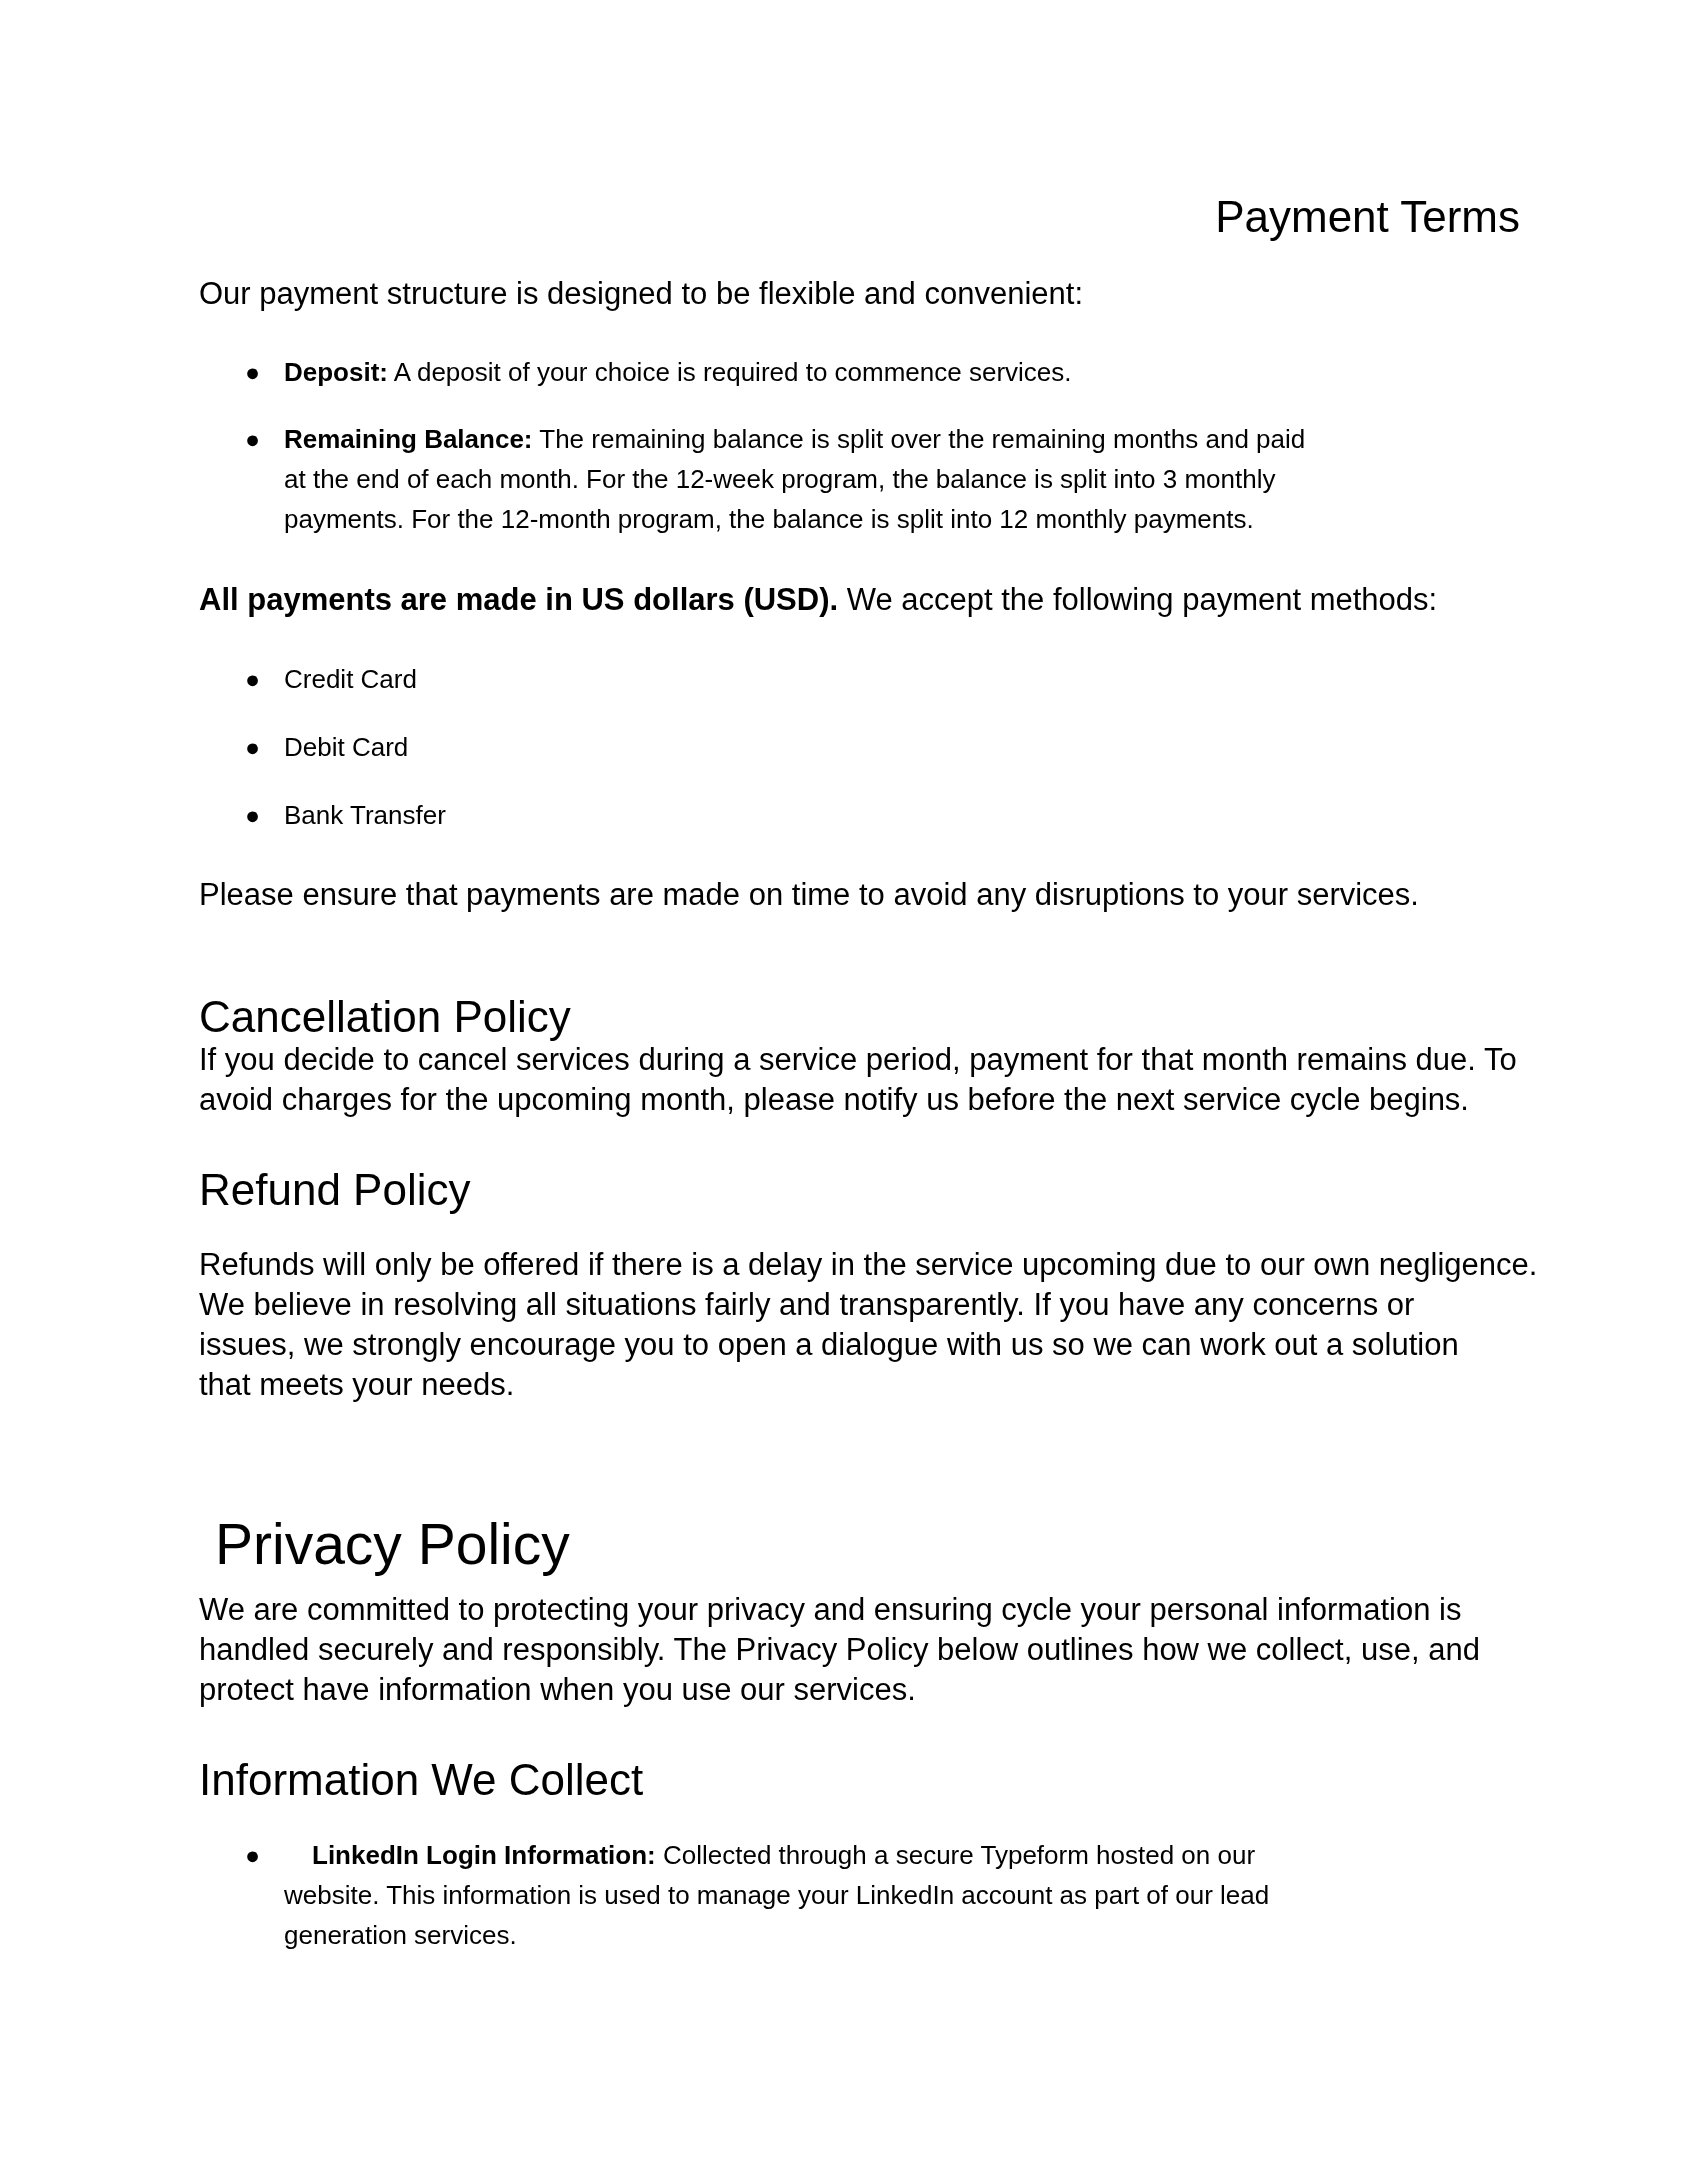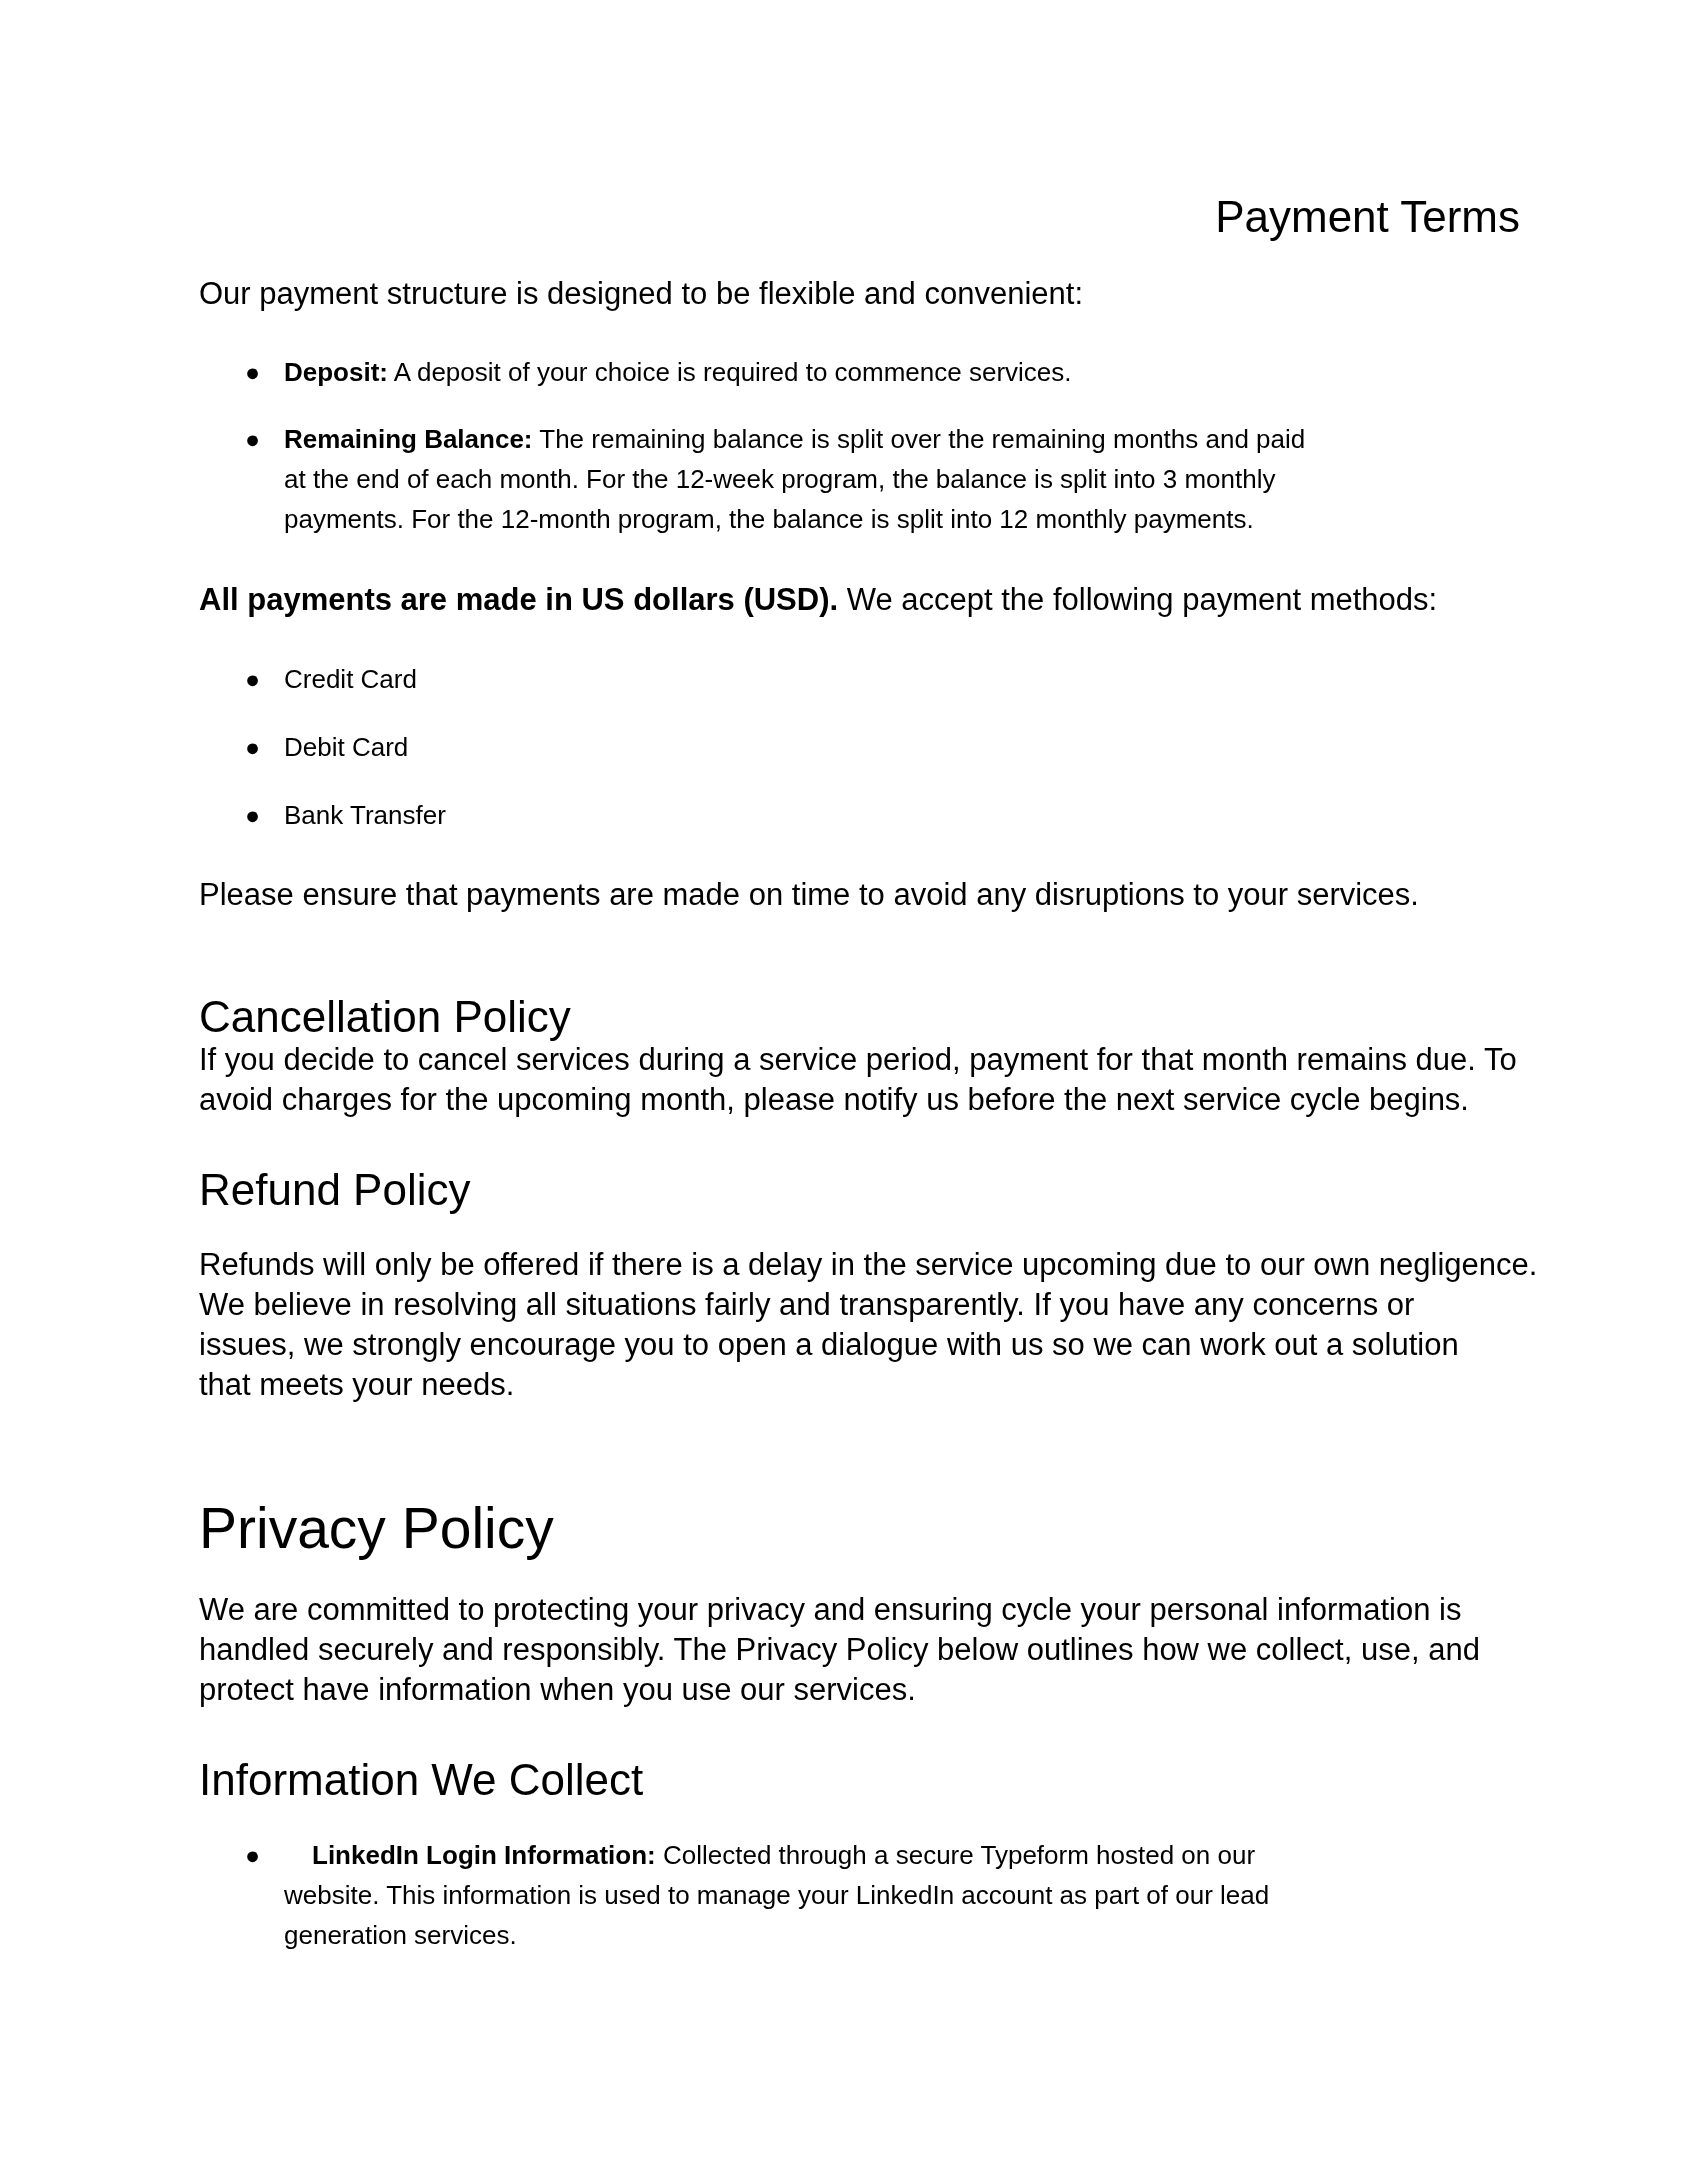--- a/index.html
+++ b/index.html
@@ -1,20 +1,20 @@
 <!DOCTYPE html>
 <html style="font-size:11.6px"><head>
 <meta charset="utf-8">
 <style>
   html, body { margin:0; padding:0; background:#ffffff; }
   body { width:1687px; height:2183px; position:relative; overflow:hidden;
          font-family:"Liberation Sans", sans-serif; color:#000000; }
   .blk { position:absolute; left:199px; width:1310px; }
   .h2 { font-size:44px; line-height:51px; font-weight:normal; margin:0; white-space:nowrap; }
-  .h1 { font-size:57px; line-height:65px; font-weight:normal; margin:0; white-space:nowrap; }
+  .h1 { font-size:57px; line-height:65px; font-weight:normal; margin:16px; white-space:nowrap; }
   .p { font-size:31px; line-height:40px; margin:0; white-space:nowrap; }
   .li { position:absolute; left:245px; width:1266px; }
   .bullet { position:absolute; left:0; font-size:25px; line-height:40px; }
   .li-text { position:absolute; left:39px; font-size:26px; line-height:40px; white-space:nowrap; }
   b { font-weight:bold; }
 </style>
 </head>
 <body>
 
 <h2 class="blk h2" style="left:210px; top:191px;text-align:right;">Payment Terms</h2>

